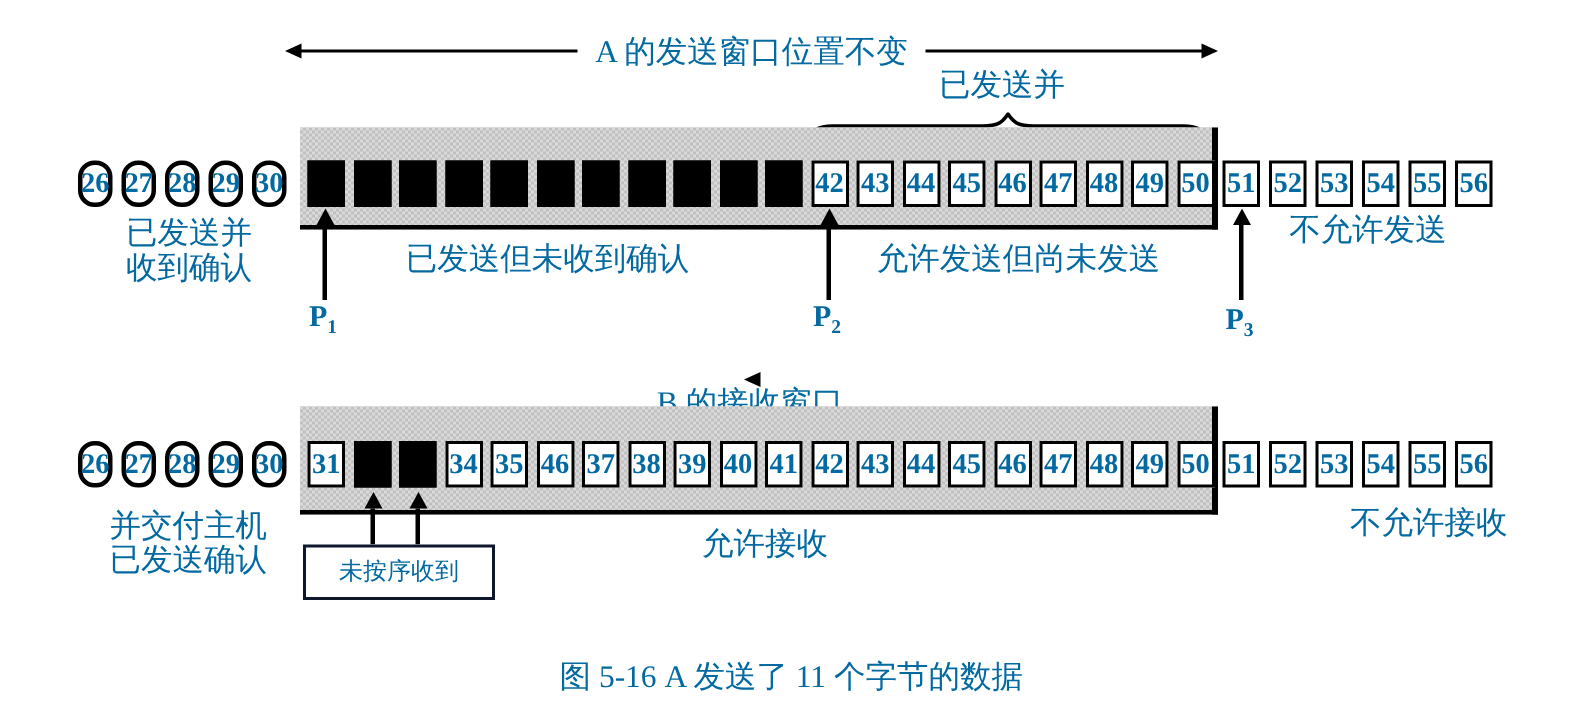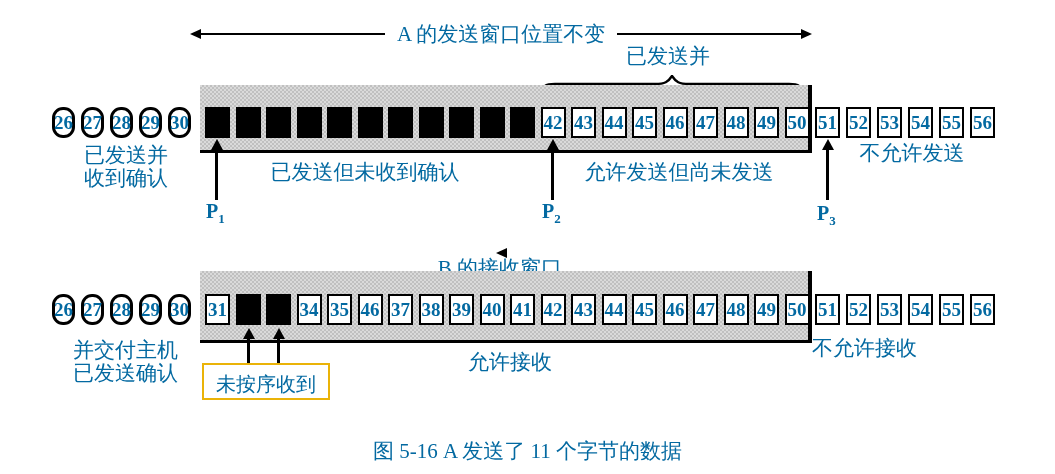--- a/index.html
+++ b/index.html
@@ -36,22 +36,22 @@
   .varrow::before{content:"";position:absolute;top:-11px;left:50%;transform:translateX(-50%);
         width:0;height:0;border-left:6.5px solid transparent;border-right:6.5px solid transparent;
         border-bottom:11px solid #000;}
   .plabel{position:absolute;font-weight:bold;font-size:20px;}
   .plabel sub{font-size:13px;}
 
   
   .txt{position:absolute;font-size:21px;text-align:center;white-space:nowrap;line-height:23px;}
 
   
-  .oobox{position:absolute;box-sizing:border-box;border:2px solid #eab308;background:#fff;
-         display:flex;align-items:flex-end;justify-content:center;font-size:20px;}
+  .oobox{position:absolute;box-sizing:border-box;border:2px solid #0f172a;background:#fff;
+         display:flex;align-items:center;justify-content:center;font-size:16px;}
 
   .brace{position:absolute;}
   .caption{position:absolute;left:0;width:1055px;text-align:center;font-size:21px;}
 </style>
 </head>
 <body>
 
 <div id="canvas">
 
   <div class="span-arrow" style="left:190px;top:24px;width:622px;">
@@ -194,17 +194,17 @@
 
   <div class="varrow" style="left:247px;top:339px;height:24px;width:3px;"></div>
   <div class="varrow" style="left:277px;top:339px;height:24px;width:3px;"></div>
 
   <div class="oobox" style="left:202px;top:363px;width:128px;height:37px;">
     <span>未按序收到</span>
   </div>
 
   <div class="txt" style="left:430px;top:351px;width:160px;">允许接收</div>
 
-  <div class="txt" style="left:792px;top:337px;width:145px;">不允许接收</div>
+  <div class="txt" style="left:880px;top:337px;width:145px;">不允许接收</div>
 
   <div class="caption" style="top:437px;">图 5-16   A 发送了 11 个字节的数据</div>
 
 </div>
 
 </body></html>

